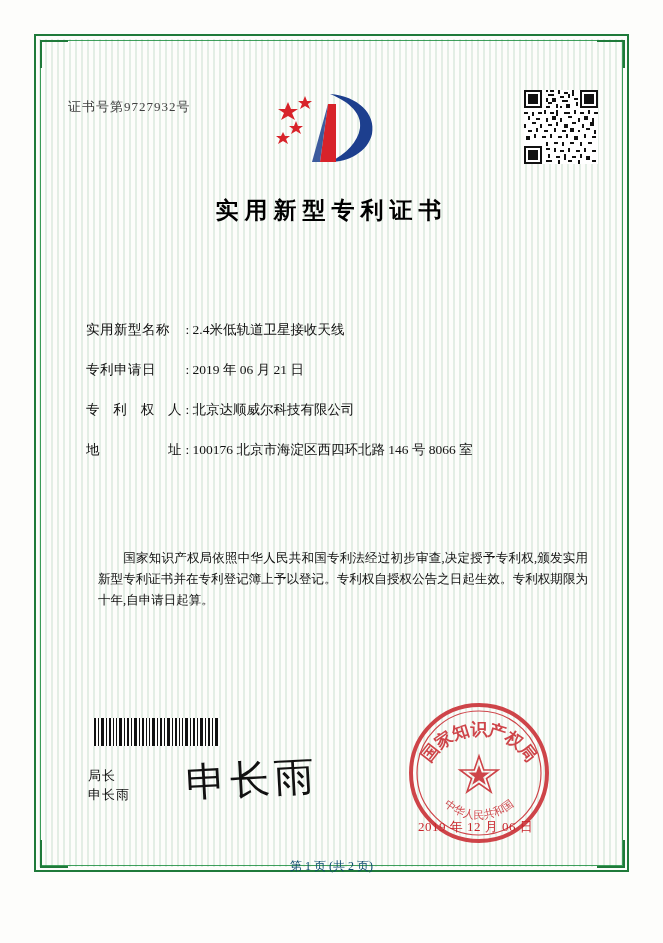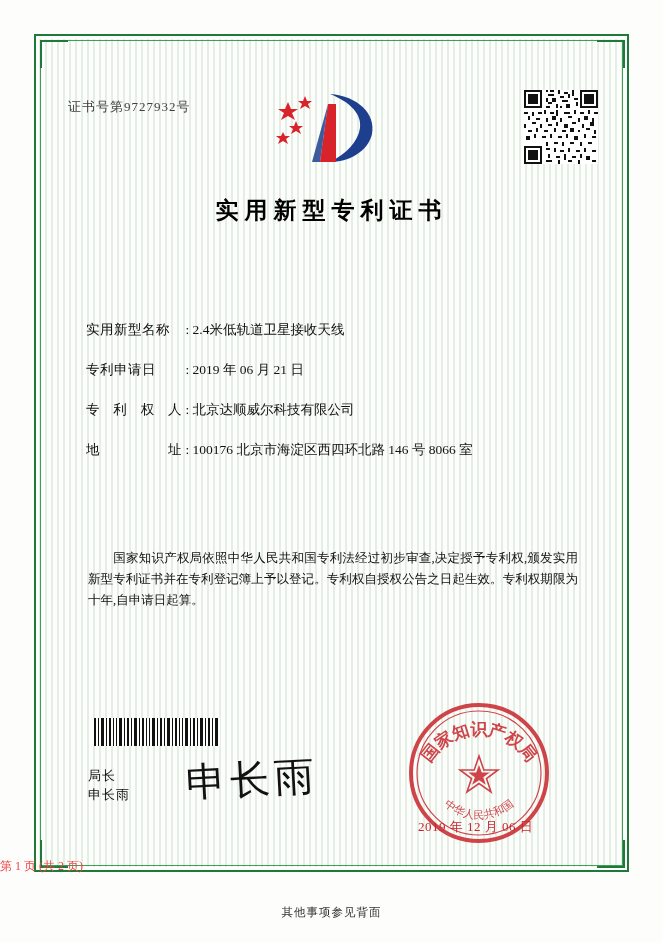--- a/index.html
+++ b/index.html
@@ -138,21 +138,21 @@
 
   .para {
     position: absolute;
     left: 88px;
     width: 490px;
     font-size: 12.5px;
     line-height: 21px;
     text-align: justify;
     color: #111;
   }
-  .para.p1 { top: 548px; }
+  .para.p1 { top: 548px; margin-left: 10px; }
   .para.p2 { top: 615px; }
   .indent { display: inline-block; width: 25px; }
 
   .barcode {
     position: absolute;
     left: 92px; top: 718px;
     width: 128px; height: 28px;
   }
 
   .sign-block {
@@ -182,22 +182,23 @@
     left: 418px; top: 818px;
     font-size: 13px;
     color: #c8262c;
     letter-spacing: 0.5px;
   }
 
   .page-no {
     position: absolute;
     left: 0; top: 858px;
     width: 663px;
+    text-align: center;
     font-size: 12px;
-    color: #ef4444;
+    color: #0c4a6e;
   }
   .footer-note {
     position: absolute;
     left: 0; top: 905px;
     width: 663px;
     text-align: center;
     font-size: 11.5px;
     color: #333;
     letter-spacing: 1px;
   }
@@ -432,15 +433,14 @@
         <g transform="translate(75,78)">
           <polygon points="0,-20 4.8,-6 19,-6 7.5,2.5 12,16 0,7.5 -12,16 -7.5,2.5 -19,-6 -4.8,-6" fill="none" stroke="#c8262c" stroke-width="1.6"></polygon>
           <polygon points="0,-11 2.8,-3.5 10.8,-3.5 4.2,1.2 6.8,8.8 0,4.2 -6.8,8.8 -4.2,1.2 -10.8,-3.5 -2.8,-3.5" fill="#c8262c"></polygon>
         </g>
       </g>
     </svg>
   </div>
   <div class="seal-date">2019 年 12 月 06 日</div>
 
   <div class="page-no">第 1 页 (共 2 页)</div>
-  <div class="footer-note">其他事项参见背面</div>
 
 </div>
 
 </body></html>

